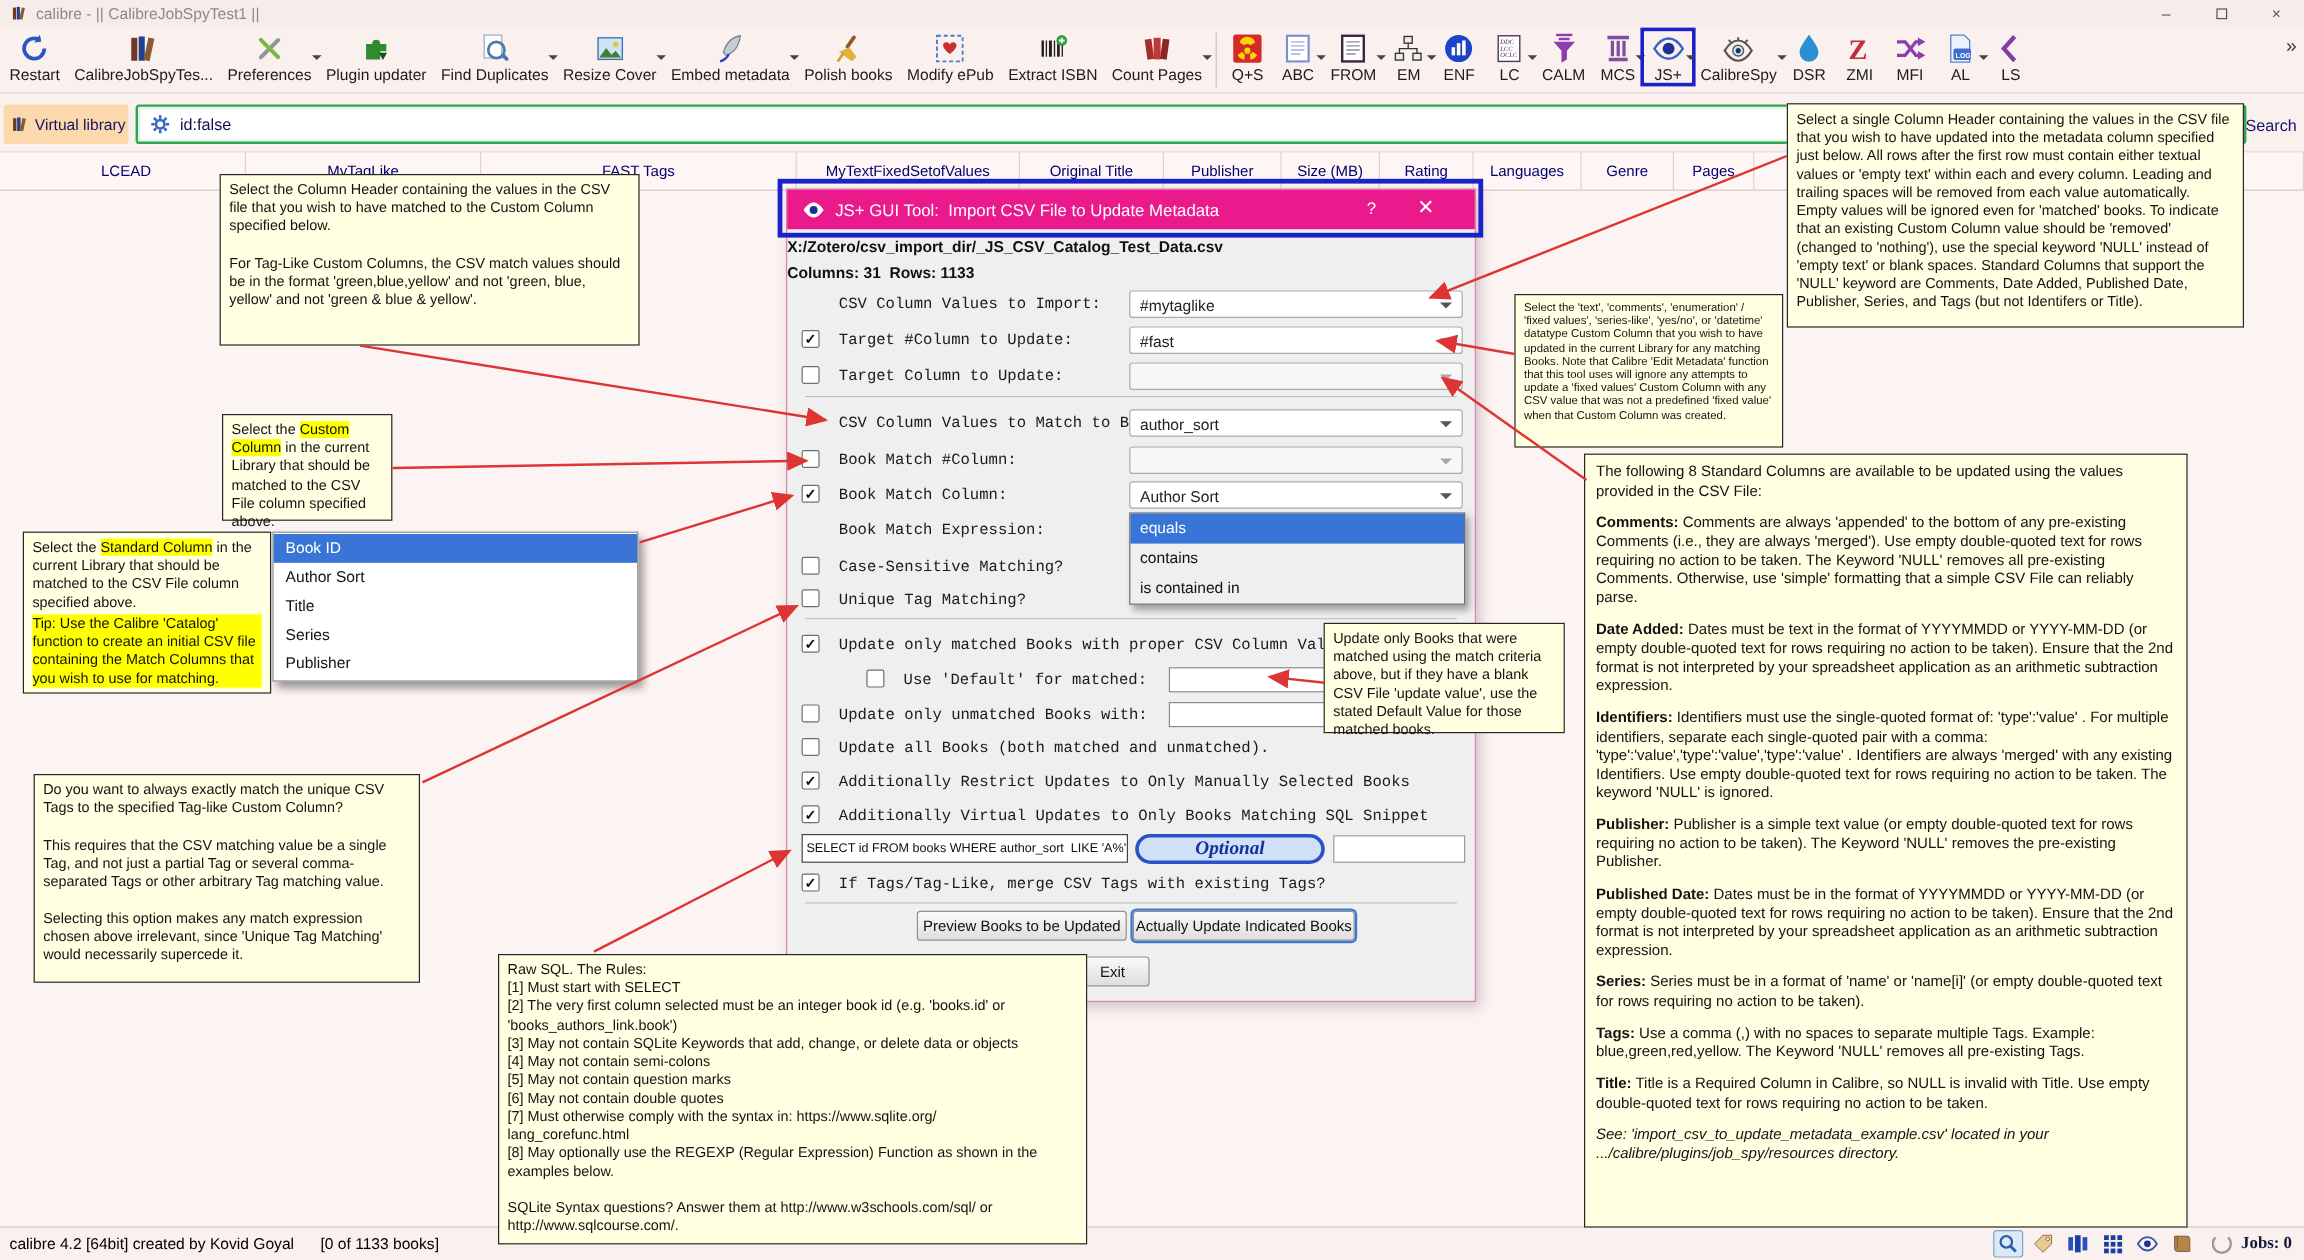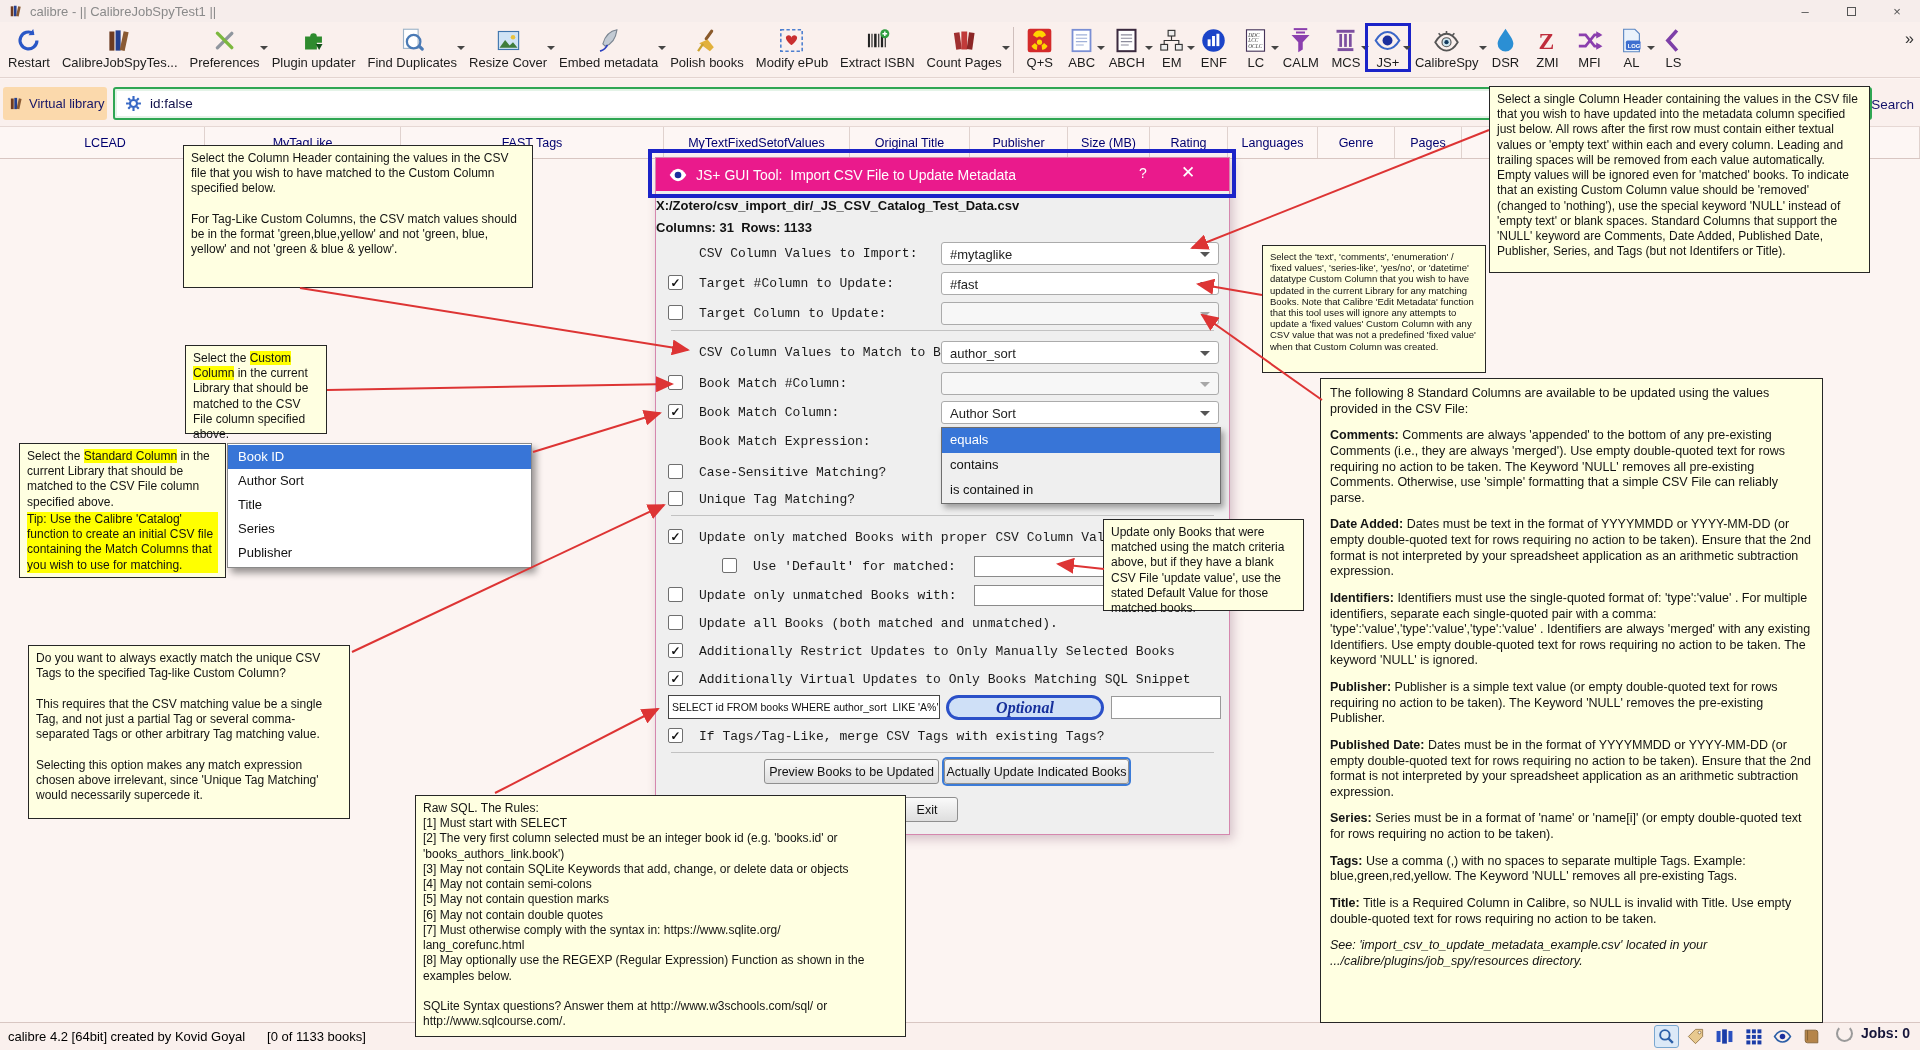--- a/index.html
+++ b/index.html
@@ -121,21 +121,21 @@
   .stditem.sel { background:#3875d7; color:#fff; }
 
   
   .arrows { position:absolute; left:0; top:0; z-index:30; pointer-events:none; }
 
   
   .statusbar { position:absolute; left:0; bottom:0; width:100%; height:28px; background:#faf0ed;
                border-top:1px solid #d8c6c2; z-index:15; }
   .stleft { position:absolute; left:8px; top:6px; font-size:13px; font-weight:normal; color:#000000; }
   .stbooks { margin-left:22px; }
-  .stright { position:absolute; right:6px; top:2px; display:flex; gap:4px; }
+  .stright { position:absolute; right:6px; top:2px; display:flex; align-items:center; gap:4px;font-family:Liberation Serif, serif; }
   .stico { width:25px; height:23px; display:flex; align-items:center; justify-content:center;
            border-radius:3px; }
   .stico svg { width:19px; height:19px; }
   .stico.pressed { background:#dce9f7; border:1px solid #7aa7d0; }
   .spinner { width:17px; height:17px; border:2.5px solid #9a9a9a; border-top-color:transparent;
              border-radius:50%; margin:0 4px 0 8px; }
   .jobs { font-size:14px; font-weight:bold; color:#16163a; margin-right:4px; }
 </style>
 </head>
 <body>
@@ -306,21 +306,21 @@
       </div>
       <div class="tbi">
         <div class="tbicon">
           <svg viewBox="0 0 24 24">
             <rect x="4" y="2.5" width="16" height="19" fill="#fff" stroke="#3b2a3f" stroke-width="1.8"></rect>
             <g stroke="#8c8c9c">
               <path d="M7 7h10M7 10h10M7 13h10M7 16h7"></path>
             </g>
           </svg>
         </div>
-        <div class="tblabel">ABCH</div>
+        <div class="tblabel">FROM</div>
         <span class="tba"></span>
       </div>
       <div class="tbi">
         <div class="tbicon">
           <svg viewBox="0 0 24 24" fill="none" stroke="#333">
             <rect x="9" y="3" width="6" height="5" fill="#ececec"></rect>
             <rect x="2.5" y="15.5" width="6" height="5" fill="#ececec"></rect>
             <rect x="15.5" y="15.5" width="6" height="5" fill="#ececec"></rect>
             <path d="M12 8v4M5.5 15.5v-3.5h13v3.5"></path>
           </svg>

